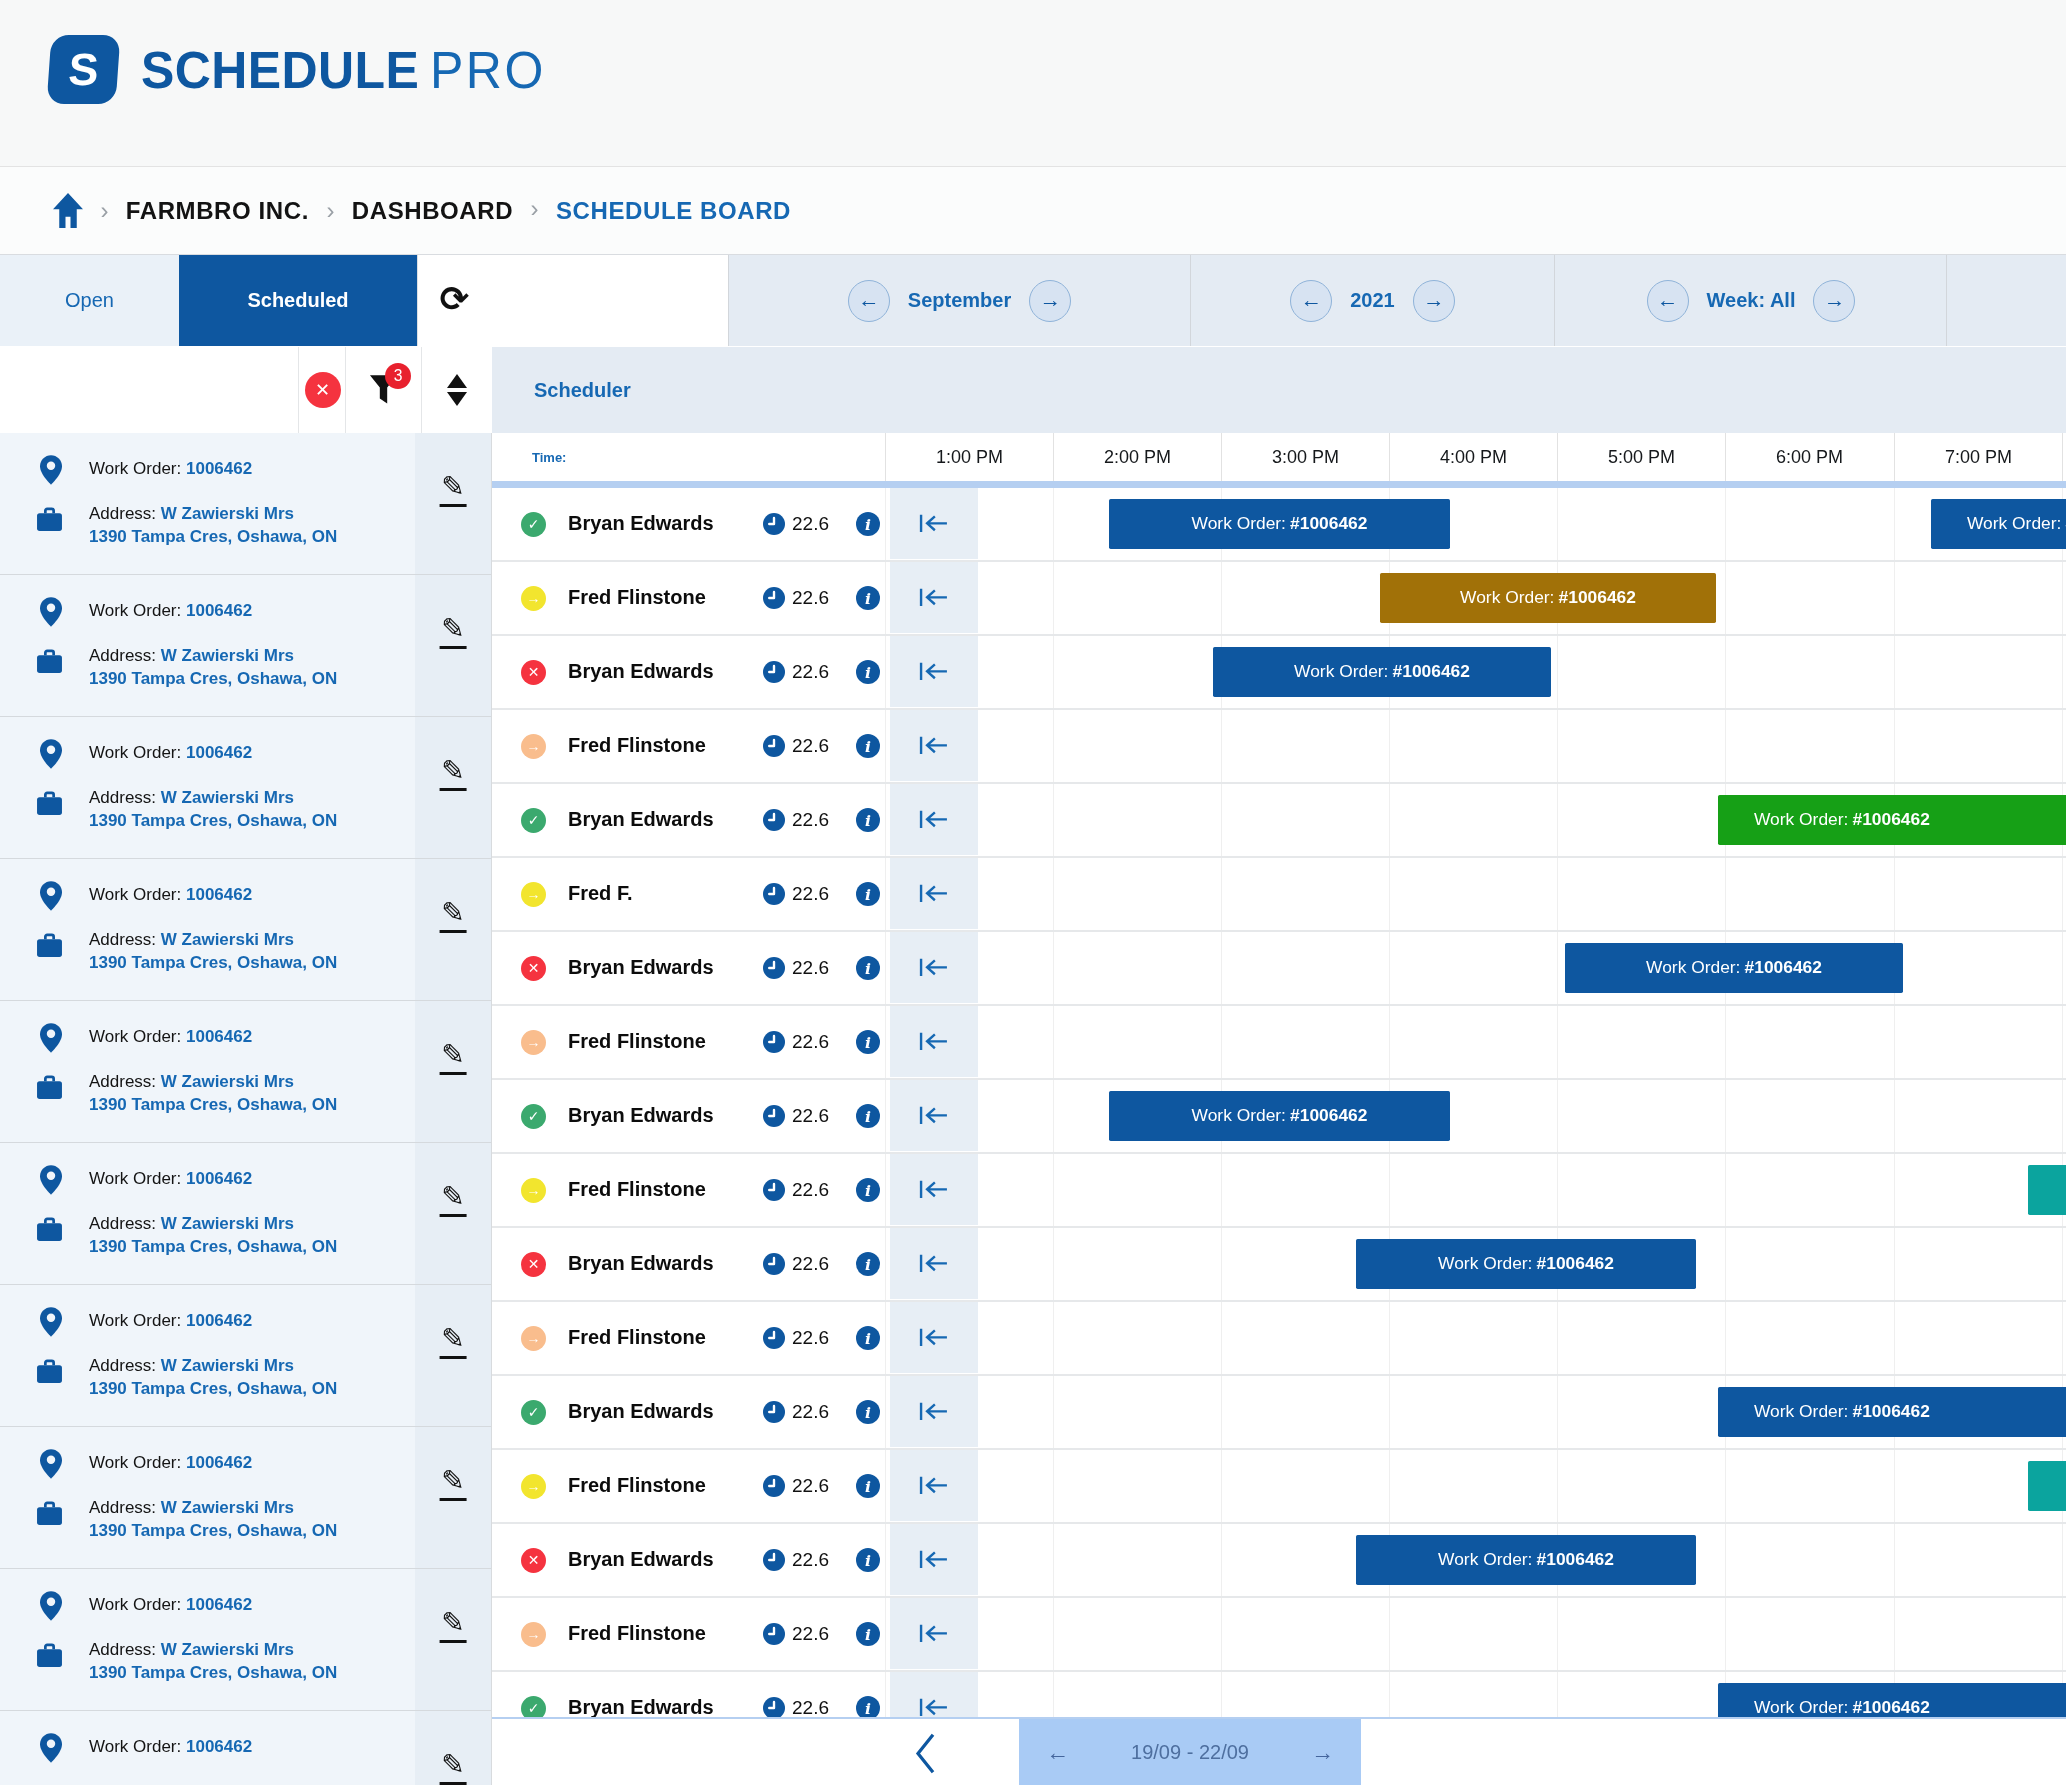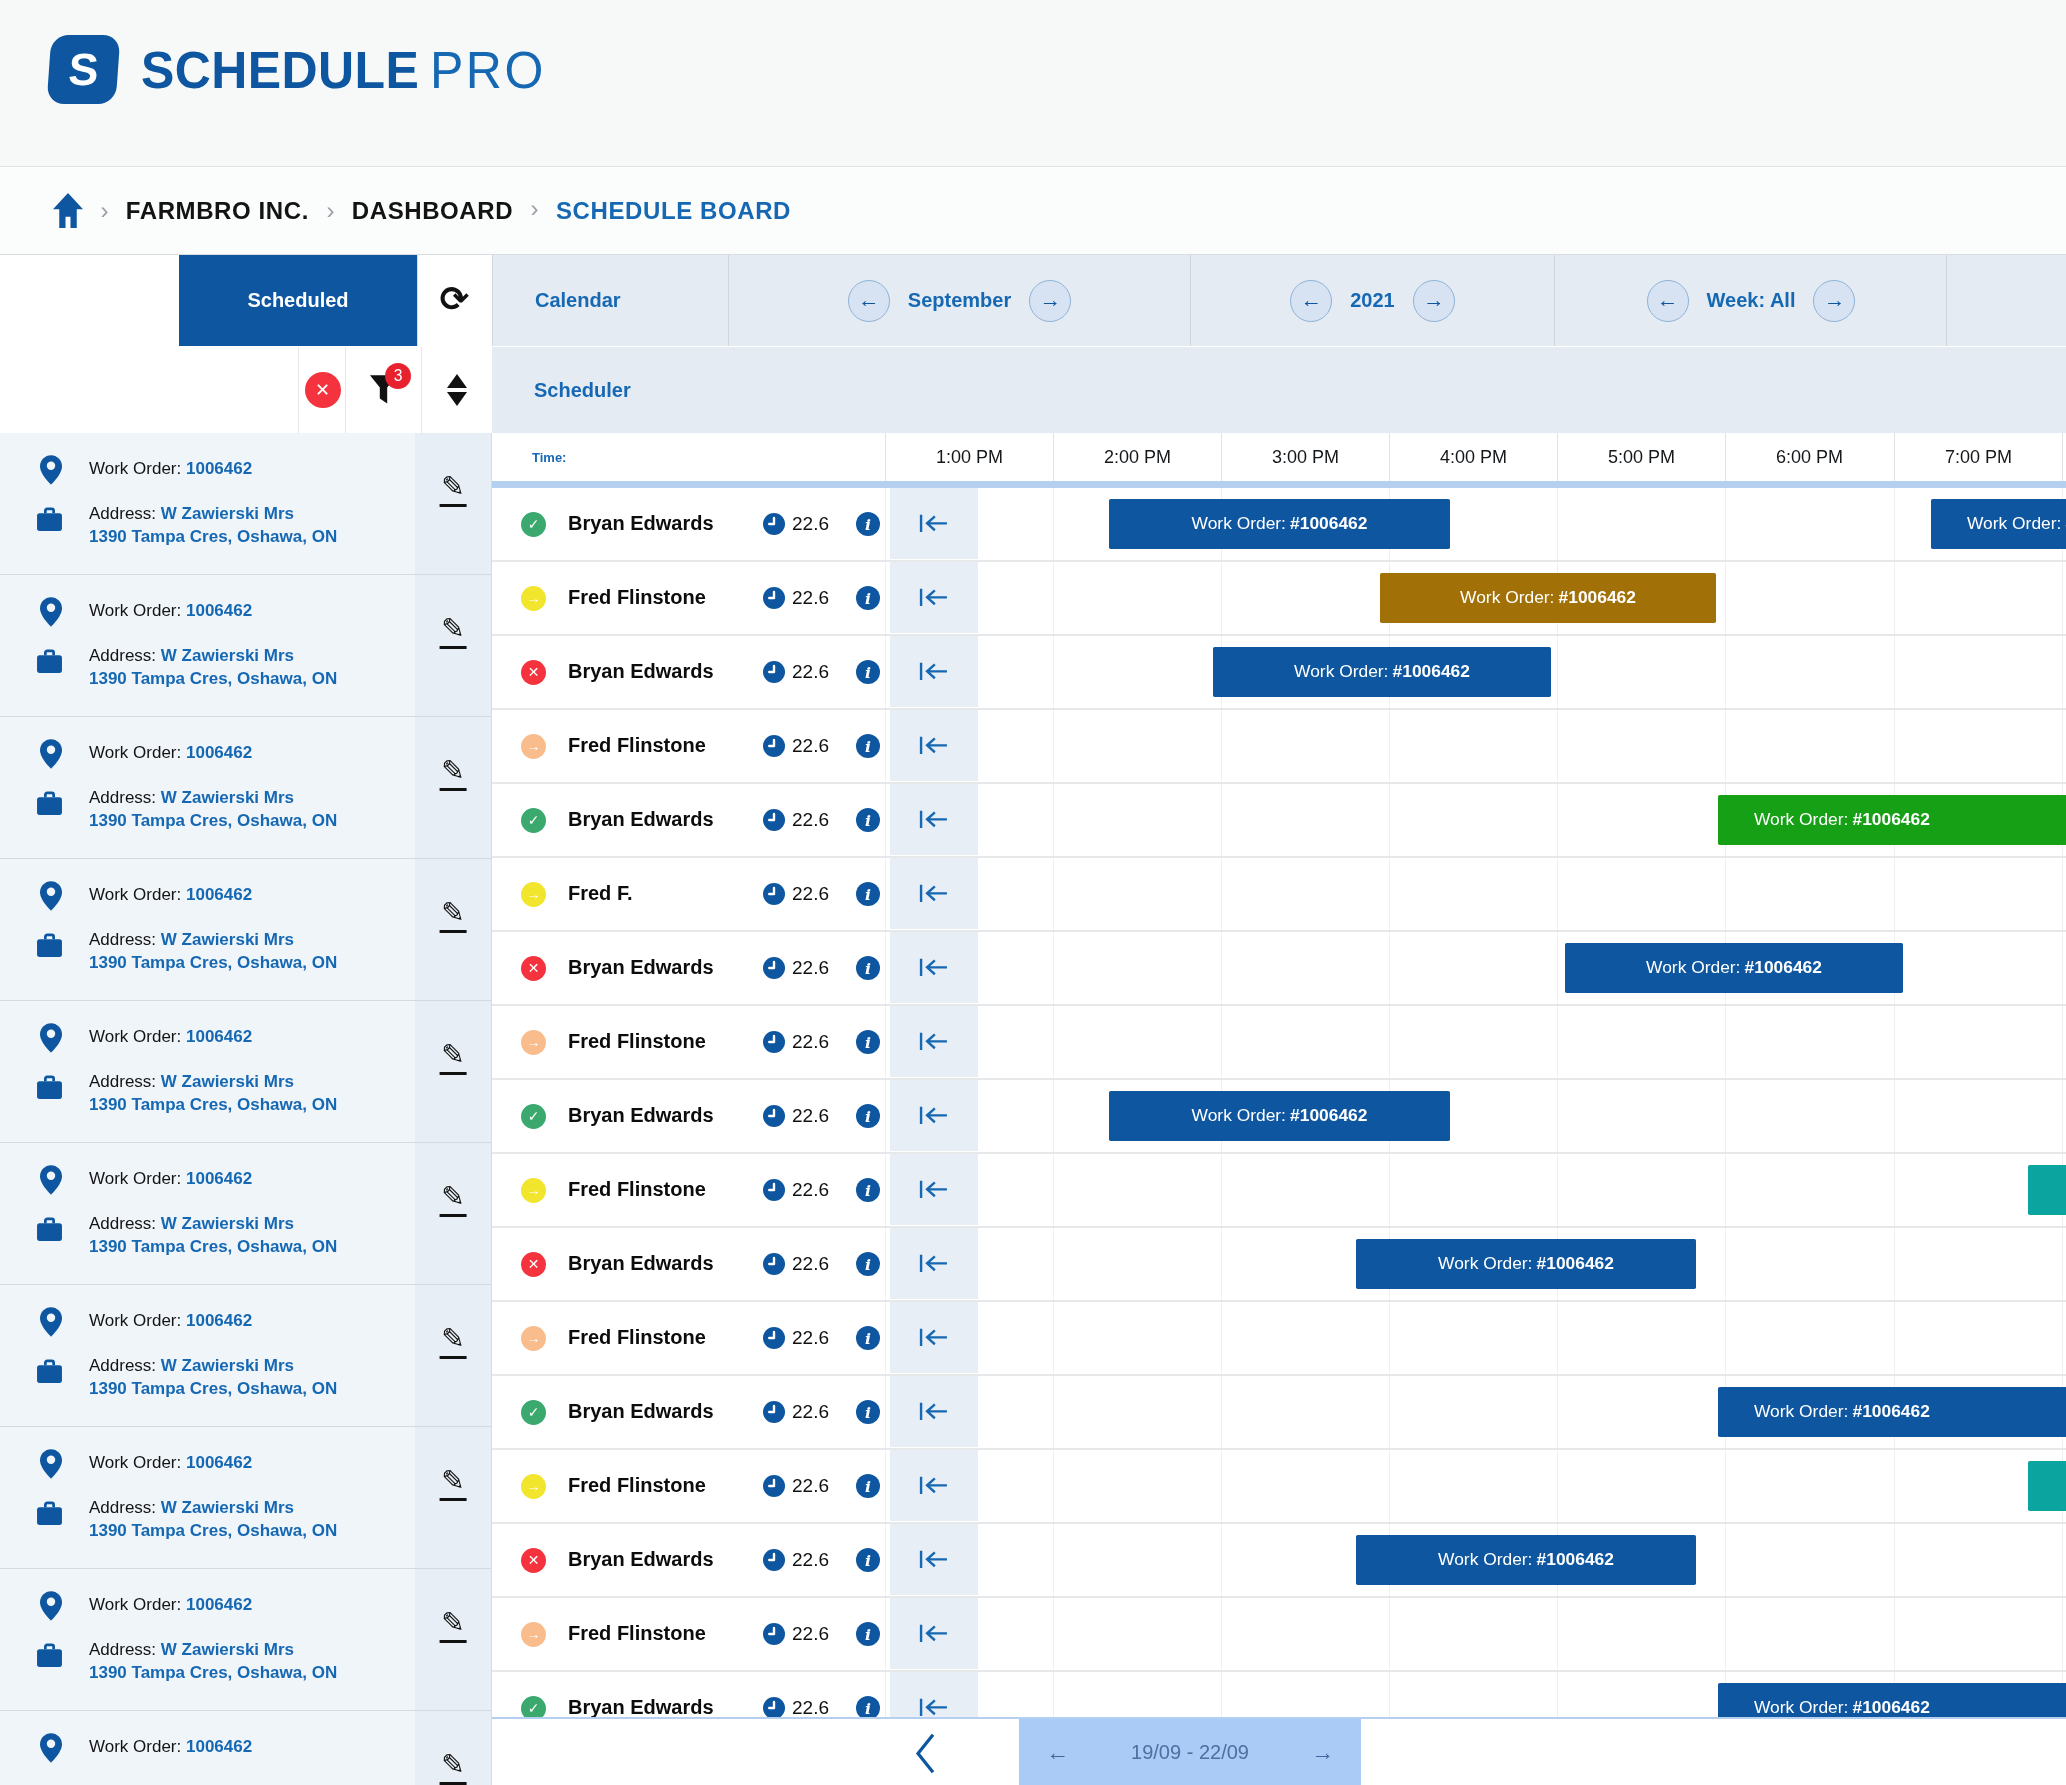--- a/index.html
+++ b/index.html
@@ -131,25 +131,25 @@
   <nav id="breadcrumb">
     <svg class="home" viewBox="0 0 24 28">
       <polygon points="12,0 24,13 19,13 19,28 14,28 14,19 10,19 10,28 5,28 5,13 0,13" fill="#0e57a0"></polygon>
     </svg>
     <span id="crumbs"><span class="crumb-sep">›</span><span class="crumb">FARMBRO INC.</span><span class="crumb-sep">›</span><span class="crumb">DASHBOARD</span></span>
     <span class="crumb-sep">›</span>
     <span class="crumb active">SCHEDULE BOARD</span>
   </nav>
 
   <div id="navrow">
+    <div class="navcell cell-open">Open</div>
     <div class="navcell cell-scheduled">Scheduled</div>
     <div class="navcell cell-refresh">
       <span class="refresh-glyph">⟳</span>
     </div>
-    <div class="navcell cell-callabel">Calendar</div>
     <div class="navcell cell-month">
       <div class="circbtn">←</div>
       <span class="navtext">September</span>
       <div class="circbtn">→</div>
     </div>
     <div class="navcell cell-year">
       <div class="circbtn">←</div>
       <span class="navtext">2021</span>
       <div class="circbtn">→</div>
     </div>

